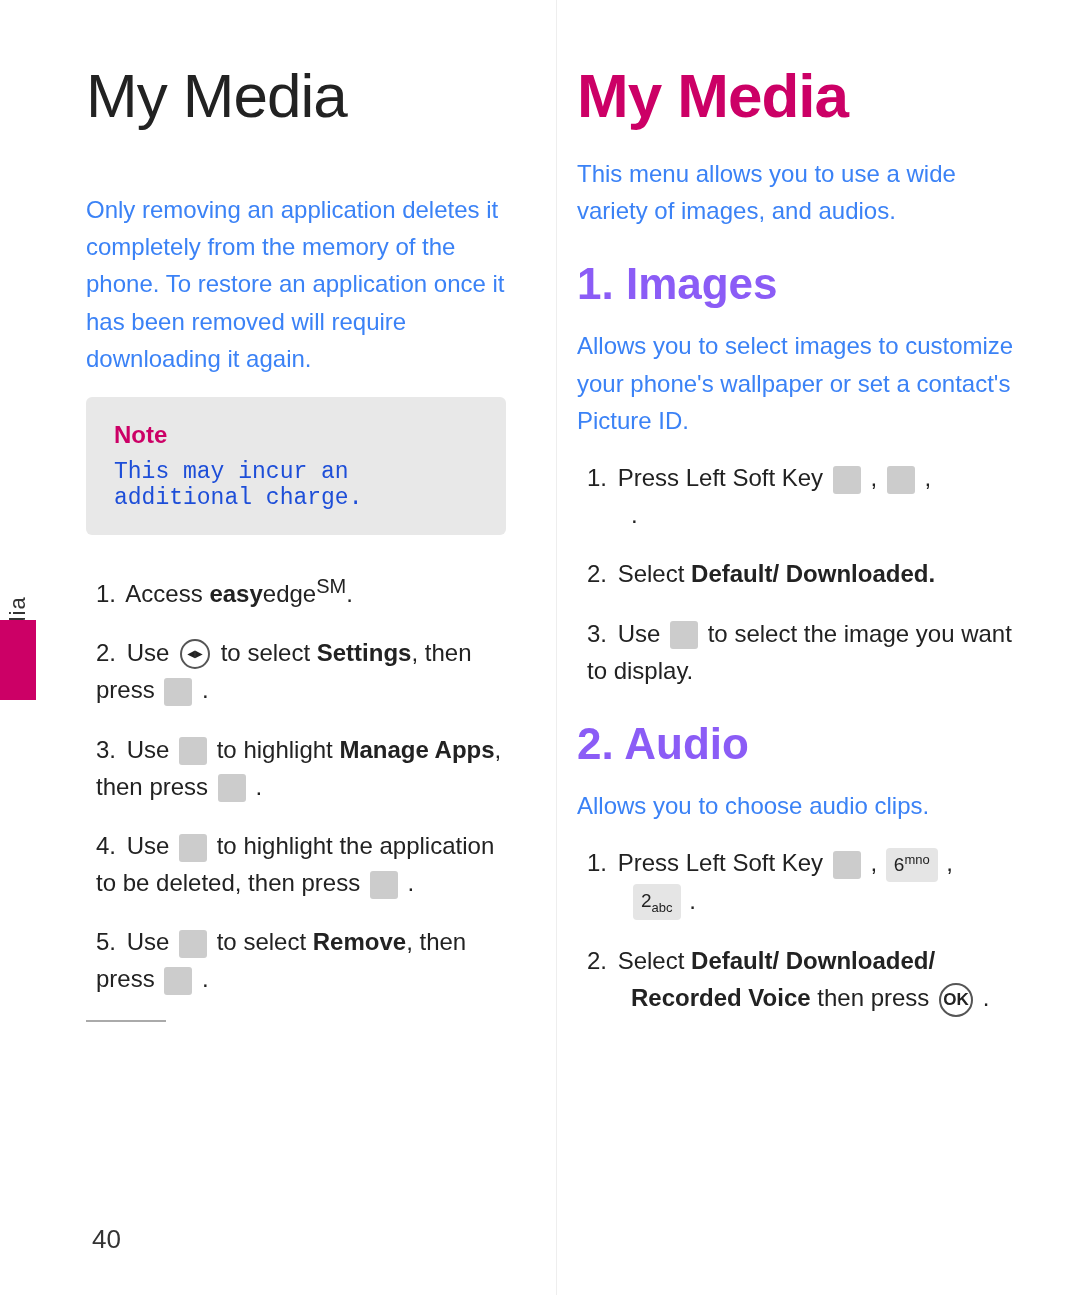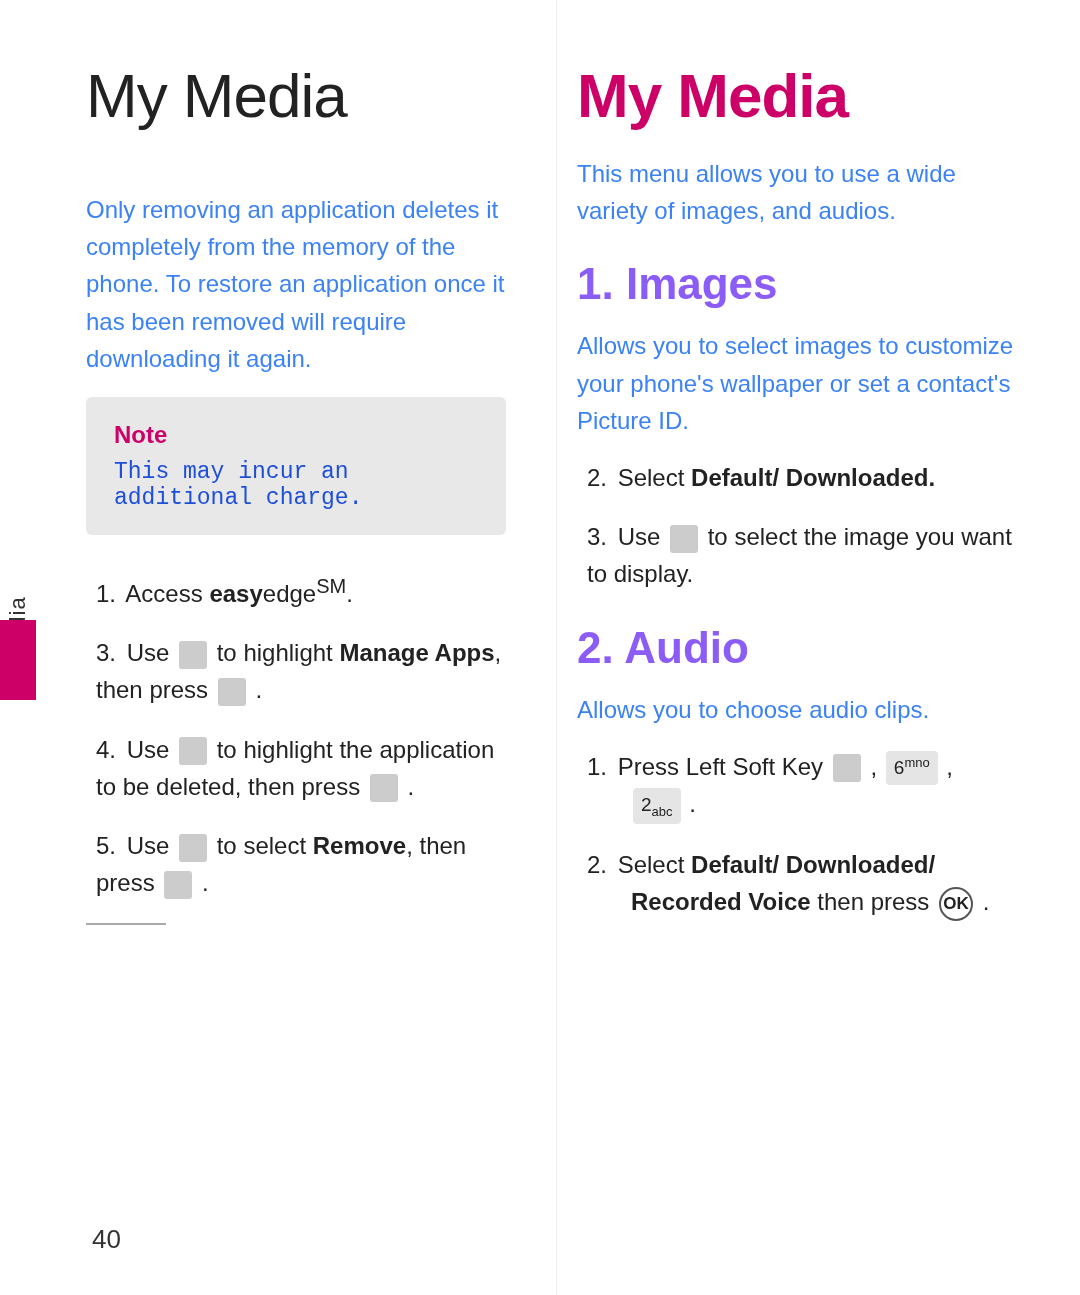--- a/index.html
+++ b/index.html
@@ -274,20 +274,24 @@
         <div class="note-title">Note</div>
         <div class="note-body">This may incur an additional charge.</div>
       </div>
 
       <ol class="numbered-list">
         <li>
           <span class="num">1.</span>
           Access <span class="bold-text easy-text">easy</span>edge<sup>SM</sup>.
         </li>
         <li>
+          <span class="num">2.</span>
+          Use <span class="icon-circle"></span> to select <span class="bold-text">Settings</span>, then press <span class="icon-nav"></span> .
+        </li>
+        <li>
           <span class="num">3.</span>
           Use <span class="icon-nav"></span> to highlight <span class="bold-text">Manage Apps</span>, then press <span class="icon-nav"></span> .
         </li>
         <li>
           <span class="num">4.</span>
           Use <span class="icon-nav"></span> to highlight the application to be deleted, then press <span class="icon-nav"></span> .
         </li>
         <li>
           <span class="num">5.</span>
           Use <span class="icon-nav"></span> to select <span class="bold-text">Remove</span>, then press <span class="icon-nav"></span> .
@@ -304,20 +308,25 @@
 
       <h2 class="section-title-right">
         <span>1. Images</span>
       </h2>
 
       <p class="body-text">
         Allows you to select images to customize your phone's wallpaper or set a contact's Picture ID.
       </p>
 
       <ol class="numbered-list">
+        <li>
+          <span class="num">1.</span>
+          Press Left Soft Key <span class="icon-nav"></span> , <span class="icon-nav"></span> ,<br>
+          <span style="margin-left:44px; font-size:24px;">.</span>
+        </li>
         <li>
           <span class="num">2.</span>
           Select <span class="bold-text">Default/ Downloaded.</span>
         </li>
         <li>
           <span class="num">3.</span>
           Use <span class="icon-nav"></span> to select the image you want to display.
         </li>
       </ol>
 

